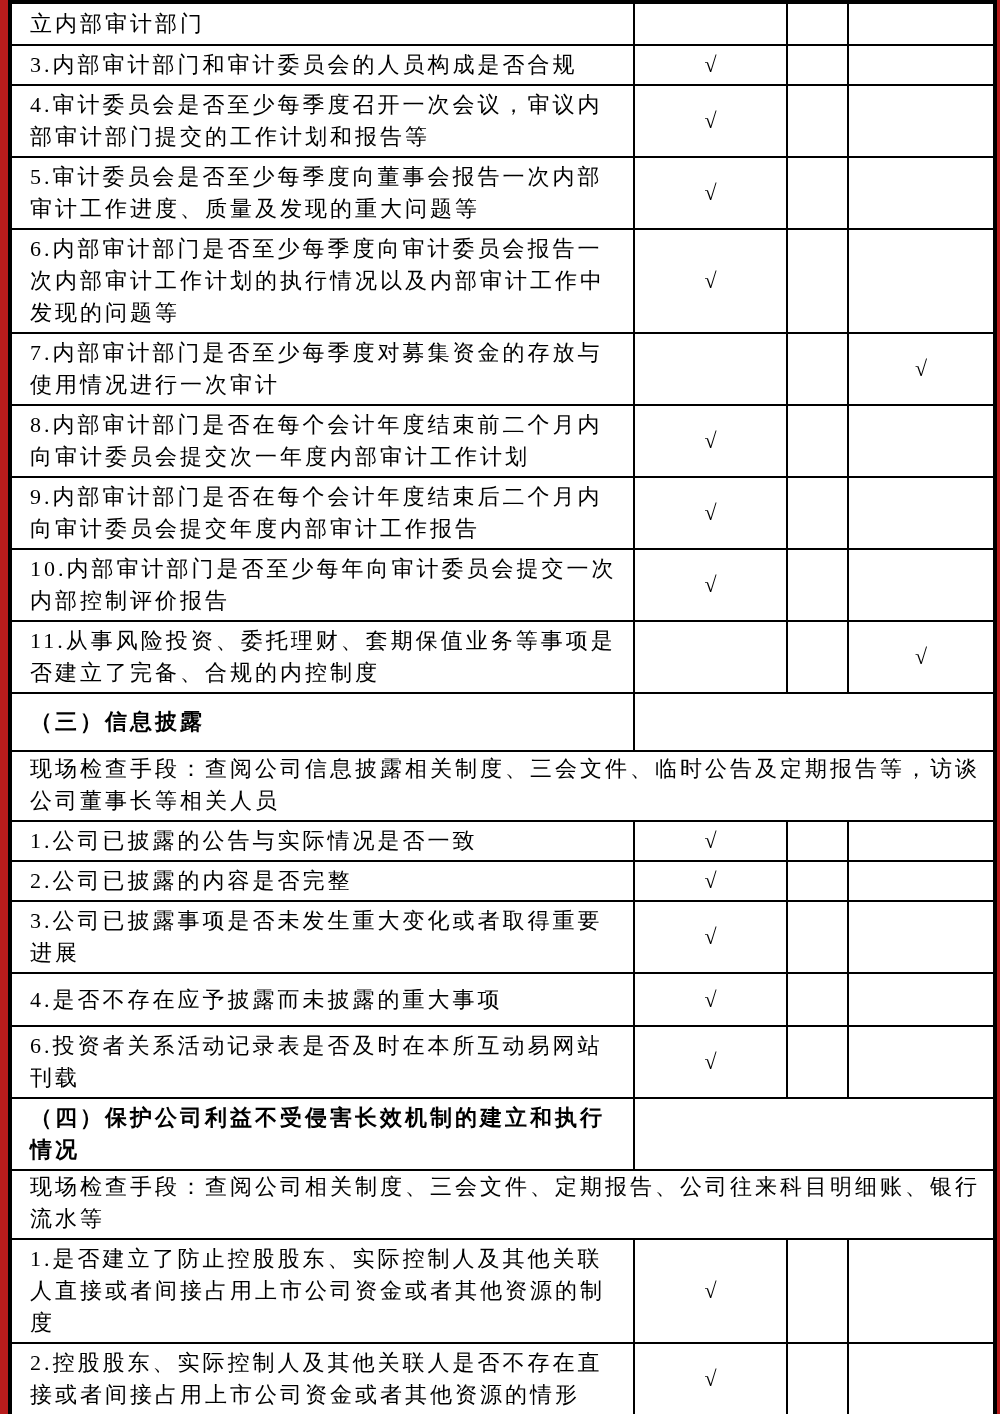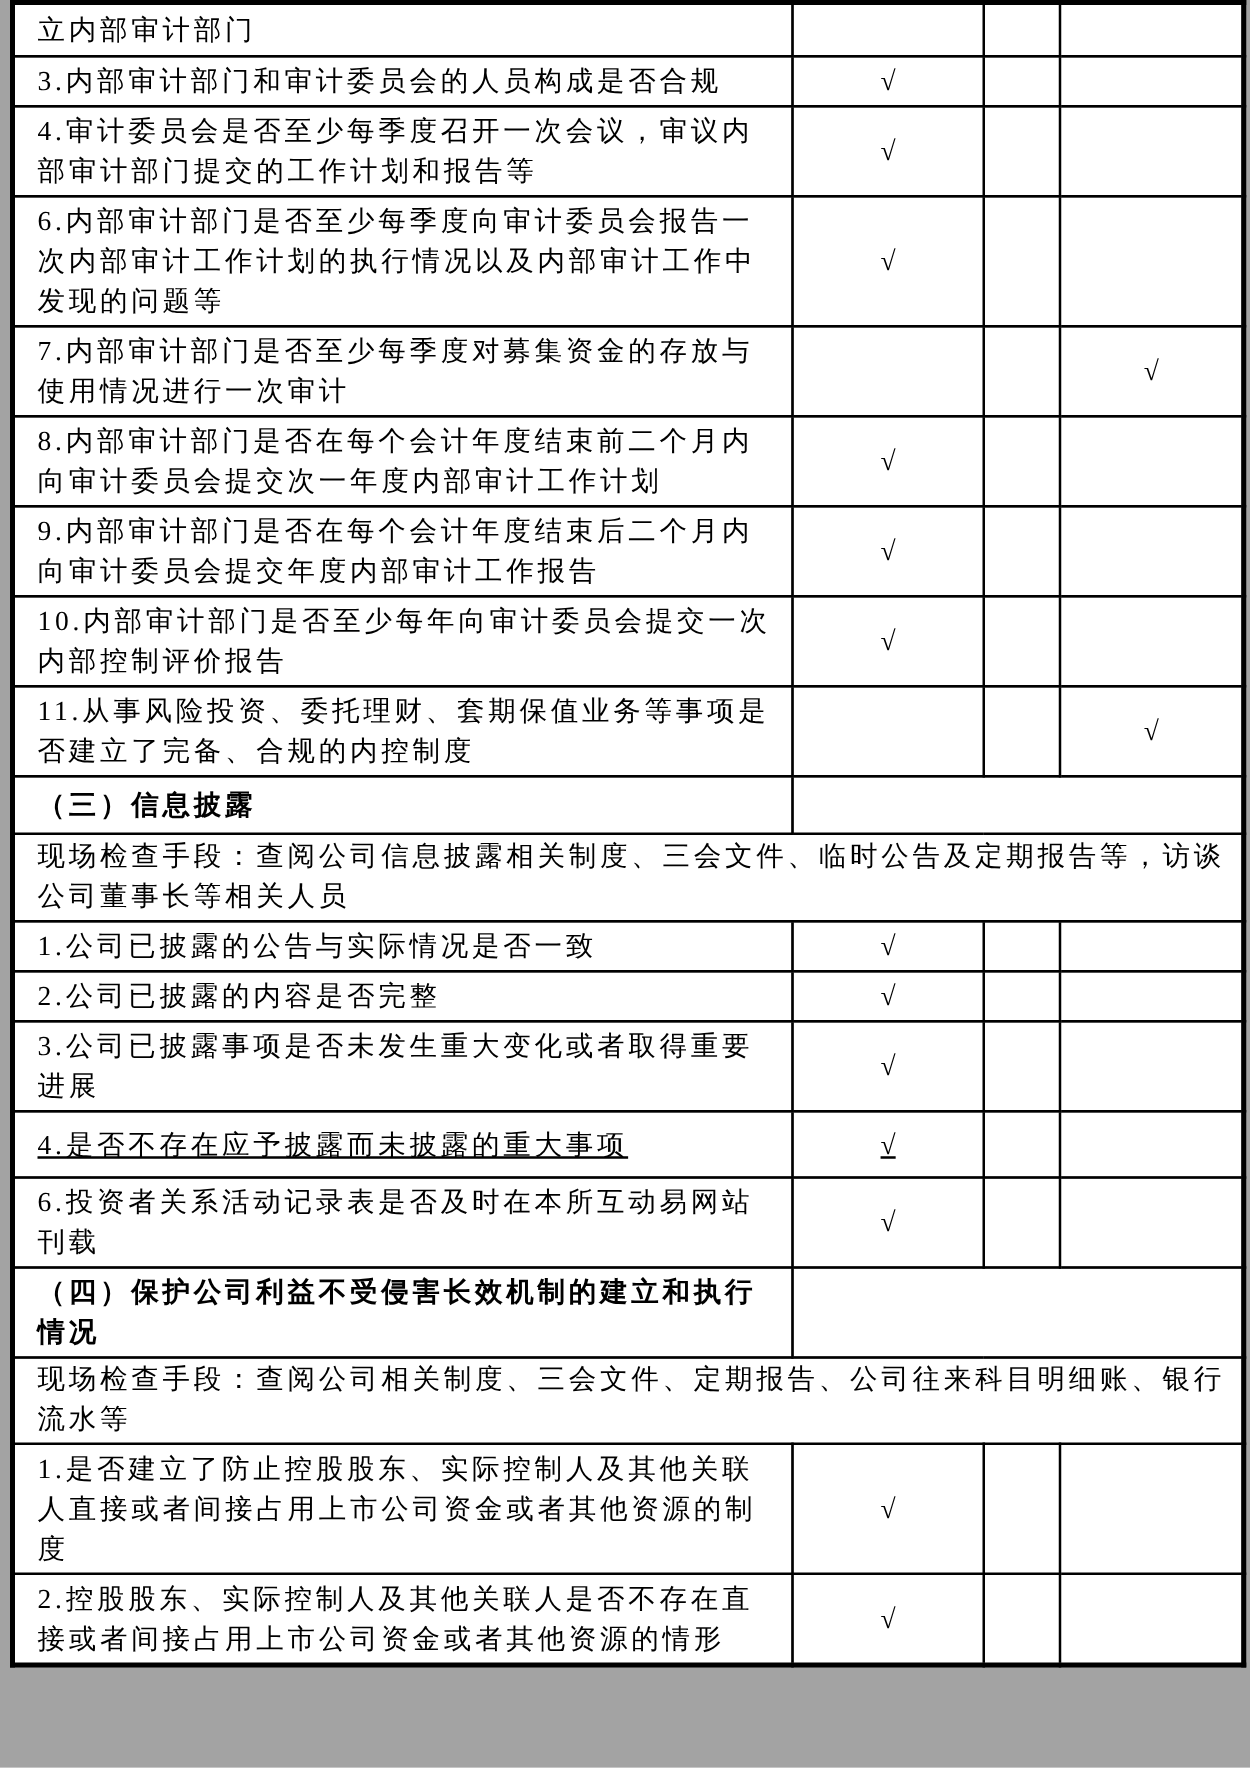--- a/index.html
+++ b/index.html
@@ -9,21 +9,21 @@
     width: 1000px;
     height: 1414px;
     overflow: hidden;
   }
   .page {
     box-sizing: border-box;
     width: 1000px;
     height: 1414px;
     padding-left: 8px;
     padding-right: 7px;
-    background: #a3a3a3;
+    background: #b91c1c;
     font-family: "Liberation Serif", "DejaVu Serif", serif;
     color: #000000;
   }
   table.audit-table {
     border-collapse: collapse;
     table-layout: fixed;
     width: 985px;
     border: 4px solid #000000;
   }
   table.audit-table td {
@@ -80,20 +80,26 @@
           <td class="c-chk">√</td>
           <td class="c-chk"></td>
           <td class="c-chk"></td>
         </tr>
         <tr style="height: 64px;">
           <td class="c-item">4.审计委员会是否至少每季度召开一次会议，审议内部审计部门提交的工作计划和报告等</td>
           <td class="c-chk">√</td>
           <td class="c-chk"></td>
           <td class="c-chk"></td>
         </tr>
+        <tr style="height: 67px;">
+          <td class="c-item">5.审计委员会是否至少每季度向董事会报告一次内部审计工作进度、质量及发现的重大问题等</td>
+          <td class="c-chk">√</td>
+          <td class="c-chk"></td>
+          <td class="c-chk"></td>
+        </tr>
         <tr style="height: 98px;">
           <td class="c-item">6.内部审计部门是否至少每季度向审计委员会报告一次内部审计工作计划的执行情况以及内部审计工作中发现的问题等</td>
           <td class="c-chk">√</td>
           <td class="c-chk"></td>
           <td class="c-chk"></td>
         </tr>
         <tr style="height: 68px;">
           <td class="c-item">7.内部审计部门是否至少每季度对募集资金的存放与使用情况进行一次审计</td>
           <td class="c-chk"></td>
           <td class="c-chk"></td>
@@ -116,21 +122,21 @@
           <td class="c-chk">√</td>
           <td class="c-chk"></td>
           <td class="c-chk"></td>
         </tr>
         <tr style="height: 65px;">
           <td class="c-item">11.从事风险投资、委托理财、套期保值业务等事项是否建立了完备、合规的内控制度</td>
           <td class="c-chk"></td>
           <td class="c-chk"></td>
           <td class="c-chk">√</td>
         </tr>
-        <tr style="height: 46px;">
+        <tr style="height: 58px;">
           <td class="c-item c-section">（三）信息披露</td>
           <td class="c-merged" colspan="3"></td>
         </tr>
         <tr style="height: 70px;">
           <td class="c-full" colspan="4">现场检查手段：查阅公司信息披露相关制度、三会文件、临时公告及定期报告等，访谈公司董事长等相关人员</td>
         </tr>
         <tr style="height: 33px;">
           <td class="c-item">1.公司已披露的公告与实际情况是否一致</td>
           <td class="c-chk">√</td>
           <td class="c-chk"></td>
@@ -141,21 +147,21 @@
           <td class="c-chk">√</td>
           <td class="c-chk"></td>
           <td class="c-chk"></td>
         </tr>
         <tr style="height: 65px;">
           <td class="c-item">3.公司已披露事项是否未发生重大变化或者取得重要进展</td>
           <td class="c-chk">√</td>
           <td class="c-chk"></td>
           <td class="c-chk"></td>
         </tr>
-        <tr style="height: 53px; text-decoration: underline;">
+        <tr style="height: 53px;">
           <td class="c-item">4.是否不存在应予披露而未披露的重大事项</td>
           <td class="c-chk">√</td>
           <td class="c-chk"></td>
           <td class="c-chk"></td>
         </tr>
         <tr style="height: 65px;">
           <td class="c-item">6.投资者关系活动记录表是否及时在本所互动易网站刊载</td>
           <td class="c-chk">√</td>
           <td class="c-chk"></td>
           <td class="c-chk"></td>

